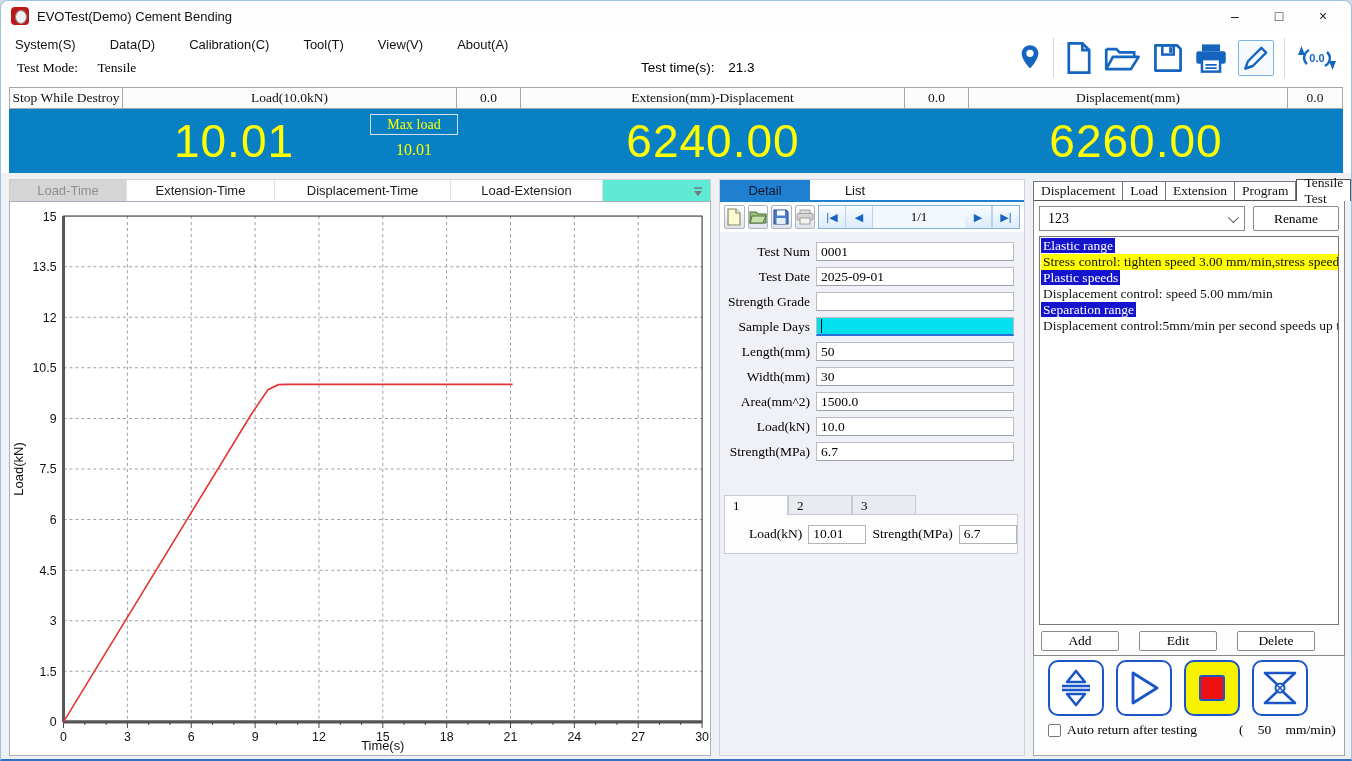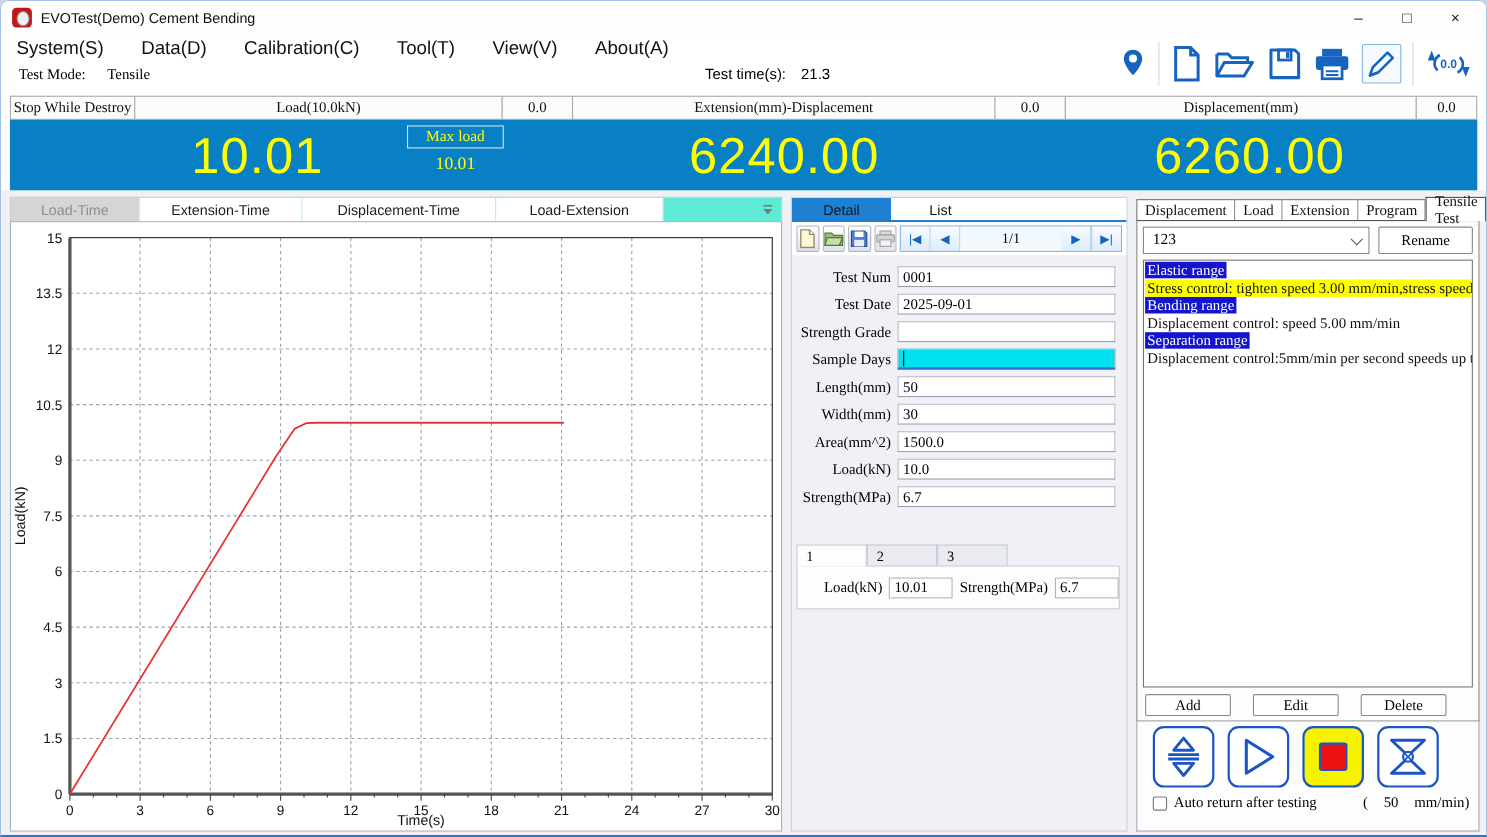--- a/index.html
+++ b/index.html
@@ -12,21 +12,21 @@
 
   
   .titlebar { height:30px; display:flex; align-items:center; padding:0 6px 0 10px; background:#fdfdfd; }
   .app-icon { width:18px; height:18px; background:#c01818; border-radius:4px; position:relative; margin-right:8px; flex:0 0 auto;}
   .app-icon::after { content:""; position:absolute; left:4px; top:3px; width:10px; height:12px; border-radius:50%; background:#f0f0f0; border:1px solid #888;}
   .title-text { font-size:13px; color:#111; }
   .win-controls { margin-left:auto; display:flex; }
   .win-btn { width:44px; height:28px; display:flex; align-items:center; justify-content:center; font-size:14px; color:#222; }
   
   .menu-row { height:26px; display:flex; align-items:center; padding-left:14px; gap:34px; background:#fff; }
-  .menu-item { font-size:17px; color:#111; }
+  .menu-item { font-size:13px; color:#111; }
   .sub-row { height:24px; position:relative; background:#fff; font-size:13px; }
   .testmode { position:absolute; left:16px; top:3px; }
   .testmode .lbl { font-family:"Liberation Serif",serif; font-size:13.5px; }
   .testmode .val { font-family:"Liberation Serif",serif; font-size:13.5px; margin-left:16px; }
   .testtime { position:absolute; left:640px; top:3px; font-size:13.5px; }
   .testtime .val { margin-left:10px; }
   .top-icons { position:absolute; top:36px; right:12px; display:flex; align-items:center; gap:10px; height:42px; background:#fff; }
   .ti-sep { width:1px; height:40px; background:#d8d8d8; }
   .icon-btn { display:flex; align-items:center; justify-content:center; }
   .pencil-box { border:1px solid #7fb2e5; background:#f5faff; padding:2px; border-radius:2px; }
@@ -458,21 +458,21 @@
         <div class="scheme-row">
           <div class="combo">
             <span>123</span>
             <span class="chev"></span>
           </div>
           <div class="btn rename-btn">Rename</div>
         </div>
         <div class="prog-list">
             <div class="prog-item li-blue"><span>Elastic range</span></div>
             <div class="prog-item li-yellow"><span>Stress control: tighten speed 3.00 mm/min,stress speed 10....</span></div>
-            <div class="prog-item li-blue"><span>Bending range</span></div>
+            <div class="prog-item li-blue"><span>Plastic speeds</span></div>
             <div class="prog-item"><span>Displacement control: speed 5.00 mm/min</span></div>
             <div class="prog-item li-blue"><span>Separation range</span></div>
             <div class="prog-item"><span>Displacement control:5mm/min per second speeds up to 3...</span></div>
           </div>
         <div class="crud-row">
           <div class="btn">Add</div>
           <div class="btn">Edit</div>
           <div class="btn">Delete</div>
         </div>
       </div>

